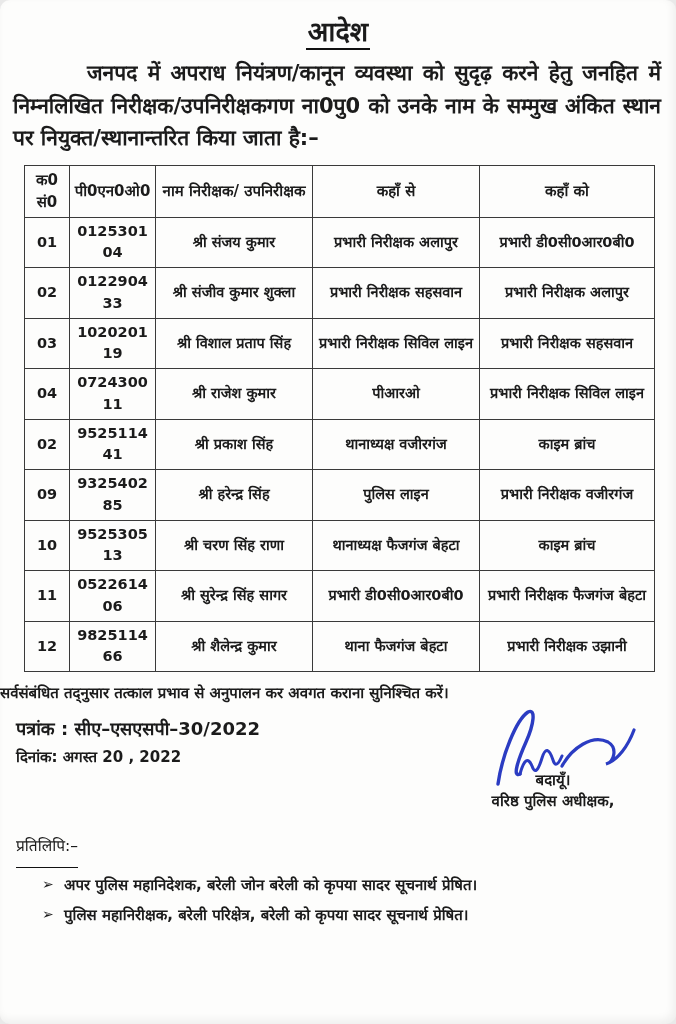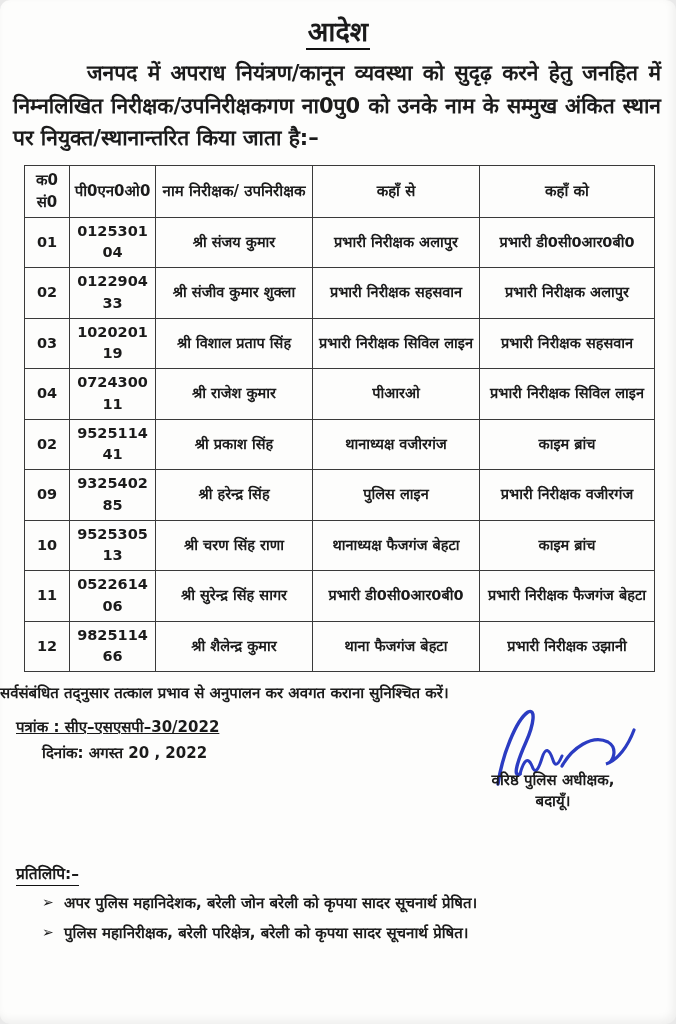--- a/index.html
+++ b/index.html
@@ -42,31 +42,31 @@
     word-wrap:break-word;
   }
   .order-table th{font-weight:700;height:44px;font-size:15px;}
   
   .compliance{
     margin-top:10px;text-align:left;
     font-size:15px;font-weight:600;
   }
   
   .footer-block{position:relative;margin:14px 16px 0 16px;height:108px;}
-  .letter-no{font-size:15px;font-weight:600;text-decoration:underline;}
-  .letter-date{font-size:15px;font-weight:600;margin-top:6px;margin-left:26px;}
+  .letter-no{font-size:18px;font-weight:600;}
+  .letter-date{font-size:15px;font-weight:600;margin-top:6px;}
   .sign-block{
     position:absolute;right:2px;top:-12px;width:210px;text-align:center;
   }
   .sign-scribble{display:block;margin:0 auto -26px auto;}
   .sign-line{font-size:15px;font-weight:600;line-height:1.4;}
   
   .copy-section{margin:10px 16px 0 16px;}
-  .copy-heading{font-size:15.5px;font-weight:700;display:inline-block;
-    border-bottom:1.8px solid #111;padding-bottom:1px;margin-top:28px;}
+  .copy-heading{font-size:15.5px;font-weight:400;display:inline-block;
+    border-bottom:1.8px solid #111;padding-bottom:11px;}
   .copy-list{list-style:none;margin:6px 0 0 0;padding:0;}
   .copy-list li{
     position:relative;padding-left:48px;margin-bottom:7px;
     font-size:15px;font-weight:600;line-height:1.5;
   }
   .copy-list .bullet{
     position:absolute;left:26px;top:0;
     font-size:14px;font-weight:400;
   }
 </style>
@@ -170,22 +170,22 @@
   <div class="footer-block">
     <div class="letter-no">पत्रांक : सीए–एसएसपी–30/2022</div>
     <div class="letter-date">दिनांक: अगस्त 20 , 2022</div>
 
     <div class="sign-block">
       <svg class="sign-scribble" width="170" height="92" viewBox="0 0 170 92" fill="none">
         <path d="M30,80 C 34,52 48,16 60,8 C 68,4 66,20 58,38 C 50,56 44,74 52,70" stroke="#2b3cc2" stroke-width="3.4" stroke-linecap="round" fill="none"></path>
         <path d="M52,70 q 6,-22 12,-8 q 4,12 10,-8 q 5,-16 11,2 q 3,10 9,-4" stroke="#2b3cc2" stroke-width="3" stroke-linecap="round" fill="none"></path>
         <path d="M94,62 C 104,44 124,30 140,38 C 150,44 146,58 138,60 C 150,56 160,42 166,26" stroke="#2b3cc2" stroke-width="3.2" stroke-linecap="round" fill="none"></path>
       </svg>
+      <div class="sign-line">बदायूँ।</div>
       <div class="sign-line">वरिष्ठ पुलिस अधीक्षक,</div>
-      <div class="sign-line">बदायूँ।</div>
     </div>
   </div>
 
   <div class="copy-section">
     <span class="copy-heading">प्रतिलिपि:–</span>
     <ul class="copy-list">
       <li>
         <span class="bullet">➢</span>
         <span>अपर पुलिस महानिदेशक, बरेली जोन बरेली को कृपया सादर सूचनार्थ प्रेषित।</span>
       </li>

